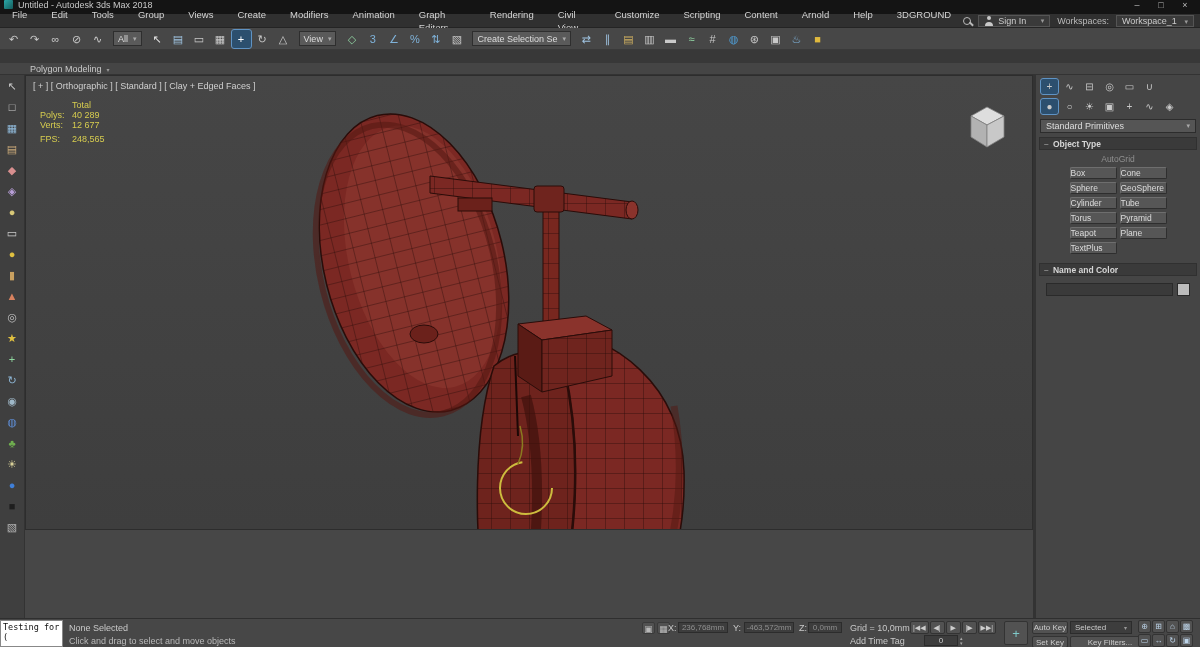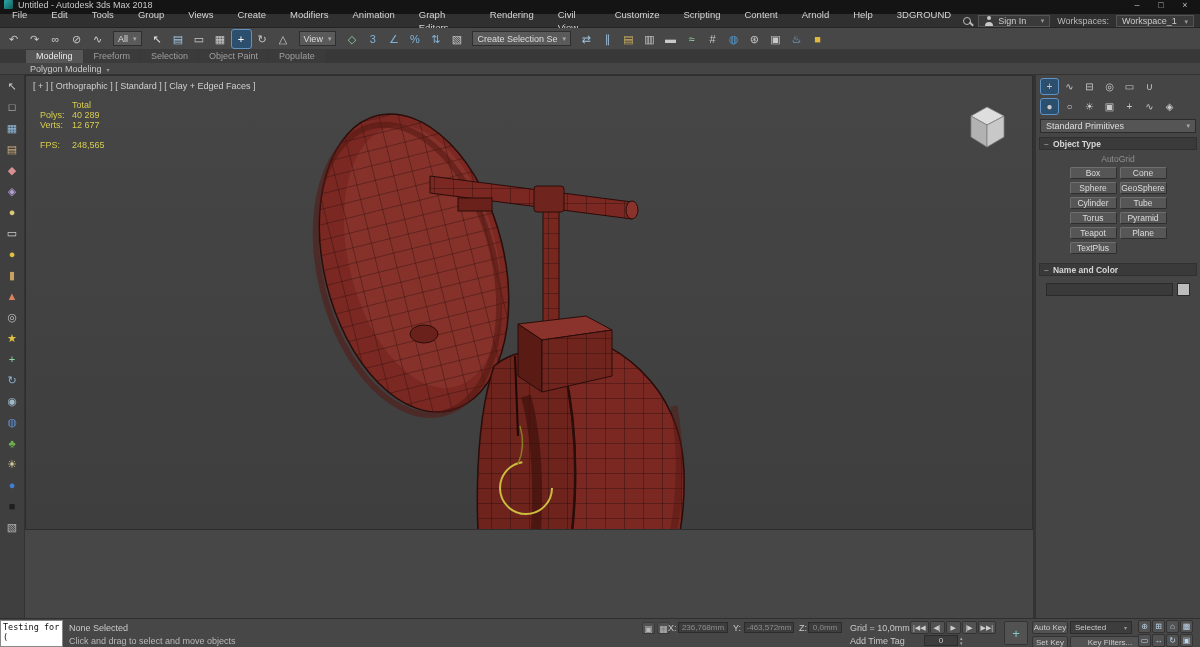--- a/index.html
+++ b/index.html
@@ -51,35 +51,35 @@
   .lefttools{position:absolute;left:0;top:75px;width:25px;height:543px;background:#3f3f3f;display:flex;flex-direction:column;align-items:center;padding-top:3px;gap:4px;border-right:1px solid #333}
   .ltic{width:17px;height:17px;line-height:17px;text-align:center;font-size:11px;border-radius:2px}
 
   
   .viewport{position:absolute;left:25px;top:75px;width:1008px;height:455px;background:linear-gradient(#464646,#3e3e3e);border:1px solid #2d2d2d;overflow:hidden}
   .vpsvg{position:absolute;left:0;top:0}
   .vplabel{position:absolute;left:7px;top:5px;font-size:9px;color:#d0d0d0}
   .vstats{position:absolute;left:14px;top:24px;font-size:9px;color:#d6cc4f;line-height:10px}
   .srow{display:flex}
   .sl{width:32px}
-  .fps{margin-top:10px}
+  .fps{margin-top:4px}
 
   
   .gapstrip{position:absolute;left:1033px;top:75px;width:3px;height:543px;background:#333}
   .cmdpanel{position:absolute;left:1036px;top:75px;width:164px;height:543px;background:#454545;font-size:9px}
   .cp-tabs{display:flex;gap:3px;padding:4px 5px 1px}
   .cpic{width:17px;height:15px;line-height:15px;text-align:center;font-size:10px;color:#c9c9c9;border-radius:2px}
   .cpic.active{background:#2c4f6e;outline:1px solid #5f93c4}
   .cp-dd{margin:4px 4px 2px;height:14px;background:#555;border:1px solid #2c2c2c;display:flex;align-items:center;padding:0 5px;color:#ddd}
   .cp-dd::after{content:"▾";margin-left:auto;font-size:7px;color:#aaa}
   .rollout{margin:4px 3px 0;background:#3a3a3a;border:1px solid #303030;height:13px;display:flex;align-items:center;padding:0 4px;color:#d6d6d6;font-weight:bold;font-size:8.5px}
   .rollout::before{content:"−";margin-right:4px;color:#aaa;font-weight:normal}
   .autogrid{color:#8f8f8f;text-align:center;padding:4px 0 3px;font-size:8.5px}
   .otgrid{display:grid;grid-template-columns:47px 47px;gap:3px;justify-content:center;padding-bottom:5px}
-  .otbtn{height:12px;line-height:11px;text-align:center;background:#565656;border:1px solid #2e2e2e;border-top-color:#6e6e6e;border-left-color:#6e6e6e;color:#ddd;border-radius:2px;font-size:8.5px;overflow:hidden}
+  .otbtn{height:12px;line-height:11px;text-align:left;background:#565656;border:1px solid #2e2e2e;border-top-color:#6e6e6e;border-left-color:#6e6e6e;color:#ddd;border-radius:2px;font-size:8.5px;overflow:hidden}
   .namerow{display:flex;gap:4px;padding:7px 10px;align-items:center}
   .nameinput{flex:1;height:13px;background:#3a3a3a;border:1px solid #2a2a2a;color:#ddd;font-size:9px;padding:0 3px;min-width:0}
   .swatch{width:13px;height:13px;background:#bcbcbc;border:1px solid #2a2a2a;flex:0 0 13px}
 
   
   .statusbar{position:absolute;left:0;top:618px;width:100%;height:29px;background:#474747;border-top:1px solid #2f2f2f;font-size:9px}
   .listener{position:absolute;left:0;top:1px;width:63px;height:27px;background:#fff;color:#111;font-family:"DejaVu Sans Mono",monospace;font-size:8.5px;padding:1px 2px;border:1px solid #888;overflow:hidden}
   .st-none{position:absolute;left:69px;top:4px;color:#c9c9c9}
   .st-prompt{position:absolute;left:69px;top:17px;color:#b9b9b9}
   .stmisc{position:absolute;left:642px;top:3px;display:flex;gap:2px}
@@ -197,27 +197,20 @@
         <span class="tbicon" style="color: rgb(201, 201, 201);">#</span>
         <span class="tbicon" style="color: rgb(79, 159, 216);">◍</span>
         <span class="tbicon" style="color: rgb(201, 201, 201);">⊛</span>
         <span class="tbicon" style="color: rgb(201, 201, 201);">▣</span>
         <span class="tbicon" style="color: rgb(127, 178, 217);">♨</span>
         <span class="tbicon" style="color: rgb(224, 185, 62);">■</span>
       </span>
   </div>
 
   <div class="ribbonband"></div>
-  <div class="ribbontabs">
-      <span class="rtab active">Modeling</span>
-      <span class="rtab">Freeform</span>
-      <span class="rtab">Selection</span>
-      <span class="rtab">Object Paint</span>
-      <span class="rtab">Populate</span>
-    </div>
   <div class="subband"></div>
   <div class="subtab">Polygon Modeling</div>
 
   <div class="lefttools">
       <span class="ltic" style="color: rgb(201, 201, 201);">↖</span>
       <span class="ltic" style="color: rgb(201, 201, 201);">□</span>
       <span class="ltic" style="color: rgb(143, 184, 216);">▦</span>
       <span class="ltic" style="color: rgb(200, 168, 120);">▤</span>
       <span class="ltic" style="color: rgb(216, 143, 143);">◆</span>
       <span class="ltic" style="color: rgb(184, 159, 216);">◈</span>

